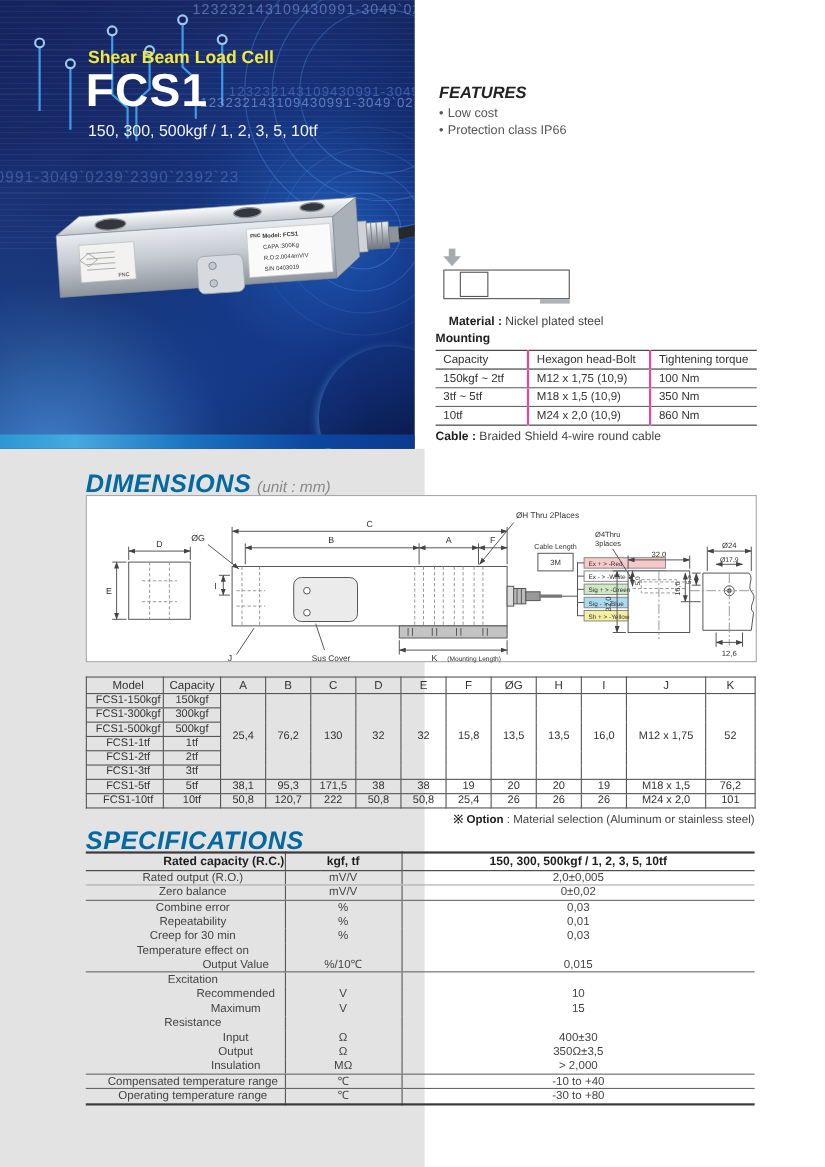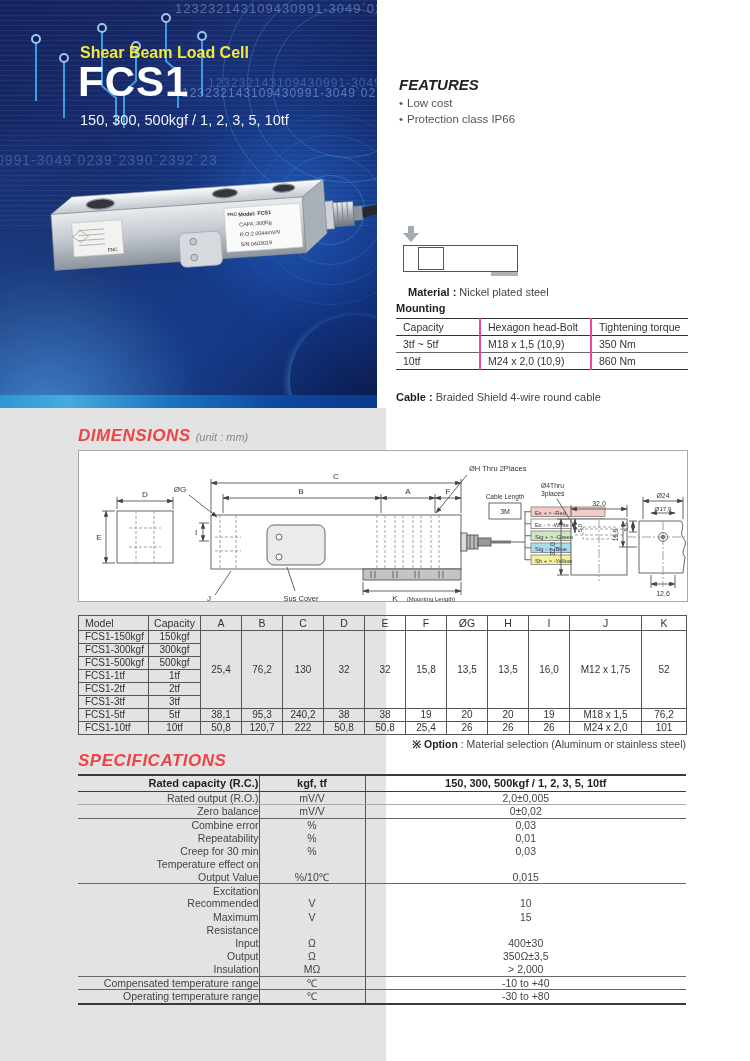--- a/index.html
+++ b/index.html
@@ -76,42 +76,42 @@
   .mount-table { left:396px; top:318px; width:292px; font-size:10.5px;
     border-top:1.5px solid #333; border-bottom:1.5px solid #333; }
   .mount-table th, .mount-table td { height:17px; text-align:left; padding:0 0 0 7px; font-weight:normal; color:#333;
     border-bottom:1px solid #666; }
   .mount-table tr:last-child td { border-bottom:none; }
   .mount-table th { border-bottom:1px solid #333; }
   .mount-table th+th, .mount-table td+td { border-left:2px solid #ec4899; }
 
   
   .dim-title { left:78px; top:426px; }
-  .sec-title { font-size:17px; font-weight:bold; font-style:italic; color:#ef4444; letter-spacing:.5px; }
-  .unit-note { font-size:11px; font-style:italic; color:#888; margin-left:5px; }
+  .sec-title { font-size:23px; font-weight:bold; font-style:italic; color:#0369a1; letter-spacing:.5px; }
+  .unit-note { font-size:14px; font-style:italic; color:#888; margin-left:5px; }
   .draw-box { left:78px; top:450px; width:610px; height:152px; background:#fff; border:1px solid #a8a8a8; }
 
   
   .dims-table { left:78px; top:615px; width:608px; font-size:10px; table-layout:fixed;
     border:1.5px solid #333; }
   .dims-table th, .dims-table td { border:1px solid #555; text-align:center; color:#333;
     height:13px; line-height:12px; padding:0; font-weight:normal; overflow:hidden; white-space:nowrap; }
   .dims-table th { font-size:10.5px; height:15px; }
-  .dims-table .lft { text-align:left; padding-left:6px; }
+  .dims-table .lft { text-align:center; padding-left:6px; }
 
   .option-note { left:78px; top:737px; width:608px; text-align:right; font-size:10.5px; color:#444; }
   .option-note b { color:#1e1e1e; }
 
   
   .spec-title { left:78px; top:751px; }
   .spec-table { left:78px; top:774px; width:608px; font-size:10.5px; table-layout:fixed;
     border-top:2px solid #3a3a3a; border-bottom:2px solid #3a3a3a; }
   .spec-table td, .spec-table th { height:13.2px; line-height:12.5px; padding:0; color:#444;
     white-space:nowrap; overflow:hidden; font-weight:normal; }
-  .spec-table .c1 { text-align:right; padding-left:14px; }
+  .spec-table .c1 { text-align:center; padding-left:14px; }
   .spec-table .c2 { text-align:center; border-left:1px solid #555; }
   .spec-table .c3 { text-align:center; border-left:1px solid #555; }
   .spec-table tr.h th { font-weight:bold; color:#1e1e1e; border-bottom:1.5px solid #3a3a3a; font-size:11px; height:16px; }
   .spec-table tr.h .c1 { text-align:right; padding-left:14px; }
   .spec-table tr.s1 td { border-bottom:1px solid #aaa; }
   .spec-table tr.s2 td { border-bottom:1px solid #666; }
   .spec-table tr.ind .c1 { padding-left:92px; }
 
   svg text { fill:#333; }
 </style>
@@ -238,20 +238,25 @@
         <col style="width:111px">
         <col style="width:97px">
       </colgroup>
     <tbody>
         <tr>
       <th>Capacity</th>
       <th>Hexagon head-Bolt</th>
       <th>Tightening torque</th>
     </tr>
     <tr>
+      <td>150kgf ~ 2tf</td>
+      <td>M12 x 1,75 (10,9)</td>
+      <td>100 Nm</td>
+    </tr>
+    <tr>
       <td>3tf ~ 5tf</td>
       <td>M18 x 1,5 (10,9)</td>
       <td>350 Nm</td>
     </tr>
     <tr>
       <td>10tf</td>
       <td>M24 x 2,0 (10,9)</td>
       <td>860 Nm</td>
     </tr>
   </tbody>
@@ -497,21 +502,21 @@
         </tr>
     <tr>
           <td class="lft">FCS1-3tf</td>
           <td>3tf</td>
         </tr>
     <tr>
       <td class="lft">FCS1-5tf</td>
       <td>5tf</td>
       <td>38,1</td>
       <td>95,3</td>
-      <td>240,2</td>
+      <td>171,5</td>
       <td>38</td>
       <td>38</td>
       <td>19</td>
       <td>20</td>
       <td>20</td>
       <td>19</td>
       <td>M18 x 1,5</td>
       <td>76,2</td>
     </tr>
     <tr>

